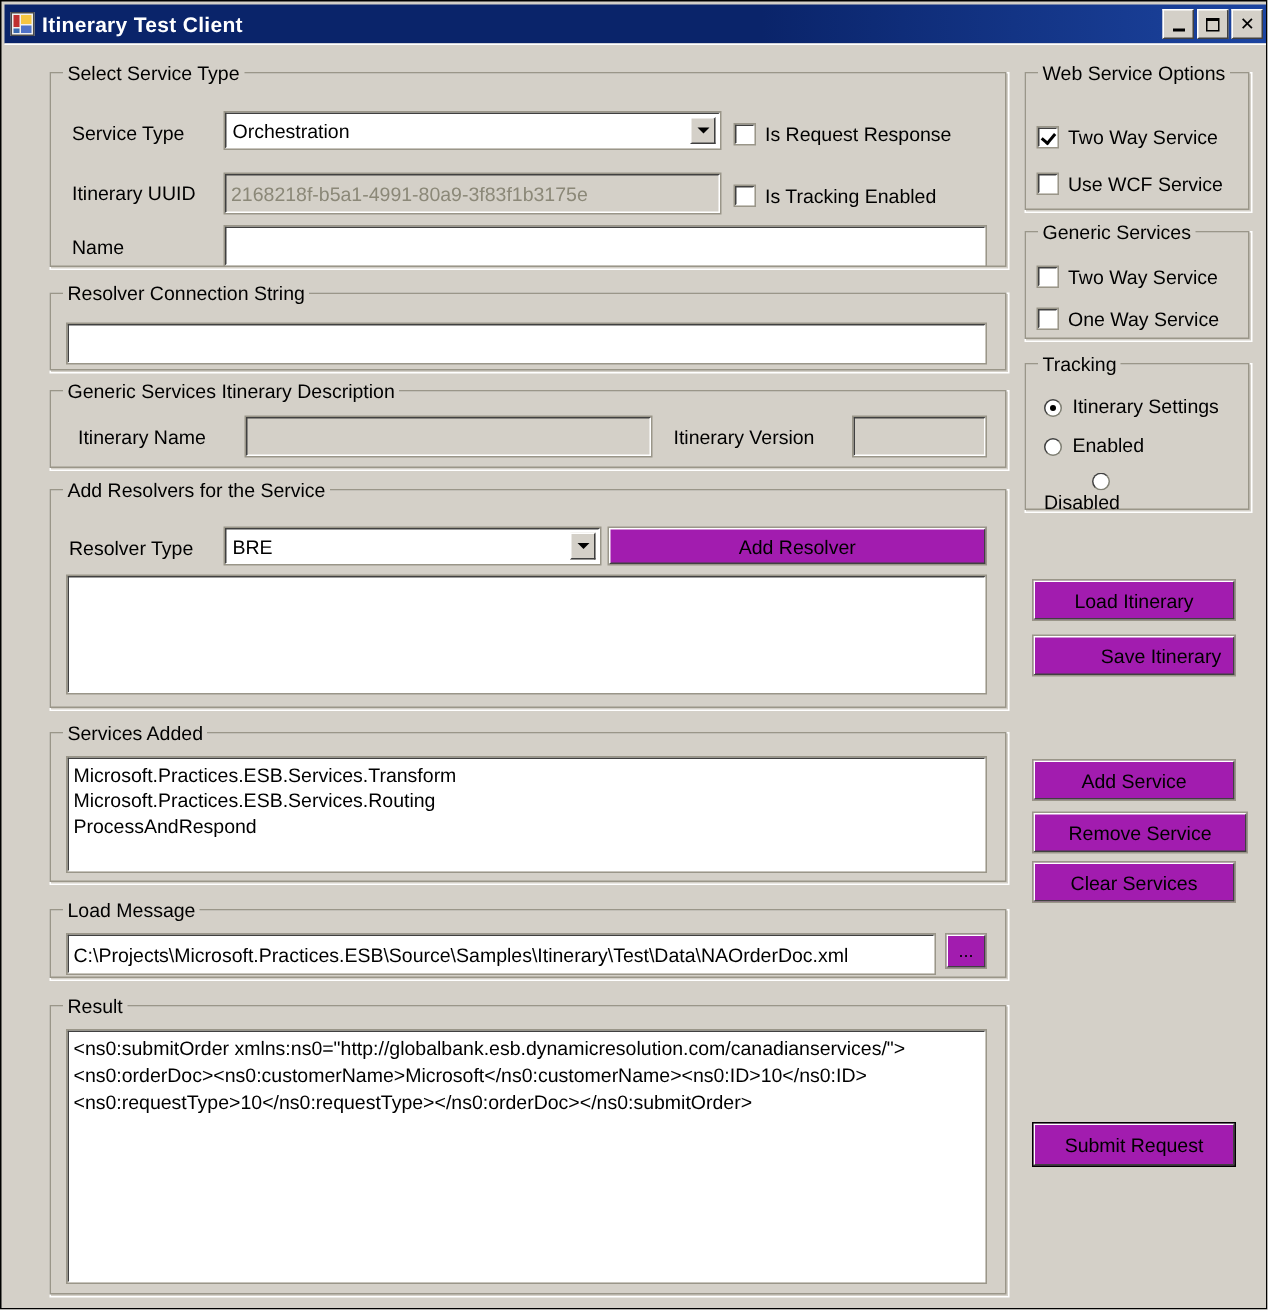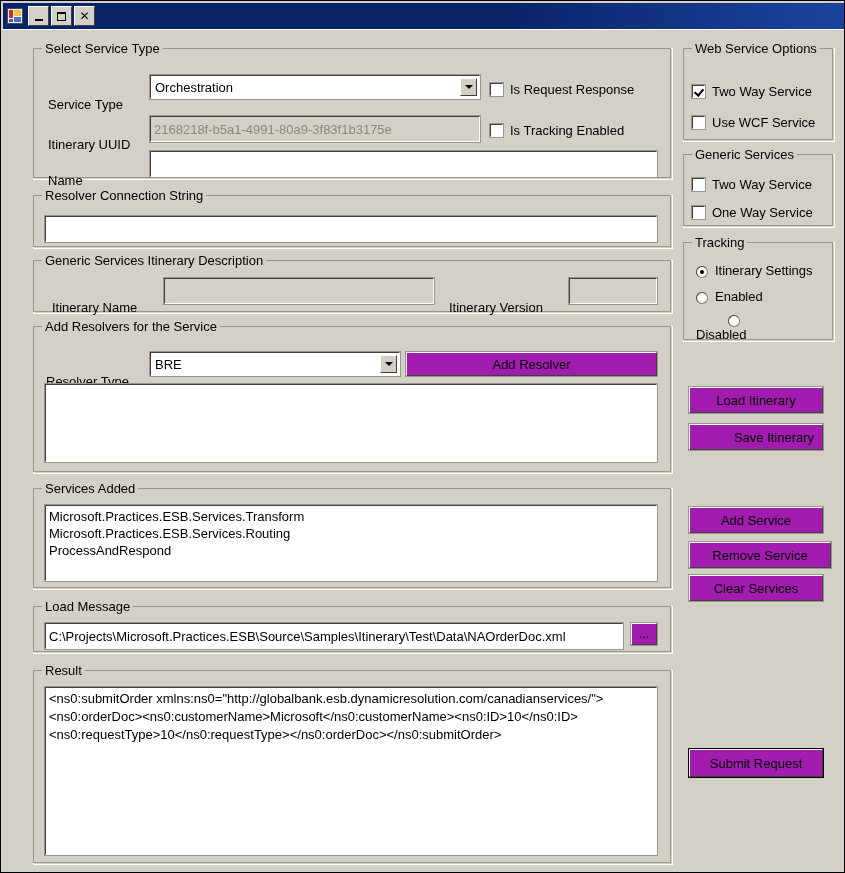--- a/index.html
+++ b/index.html
@@ -108,21 +108,20 @@
     white-space: nowrap;
     z-index: 2;
   }
 
   
   .lbl {
     position: absolute;
     font-size: 13px;
     color: #000000;
     white-space: nowrap;
-    margin-top: 16px;
   }
 
   
   .field {
     position: absolute;
     box-sizing: border-box;
     background: #ffffff;
     border-top: 1px solid #404040;
     border-left: 1px solid #404040;
     border-right: 1px solid #ffffff;
@@ -286,20 +285,21 @@
 
 <div id="app">
 
   <div class="titlebar">
     <div class="title-icon">
       <span class="q1"></span>
         <span class="q2"></span>
         <span class="q3"></span>
         <span class="q4"></span>
     </div>
+    <div class="title-text">Itinerary Test Client</div>
     <div class="win-btns">
       <div class="win-btn">
         <div class="glyph">
             <div class="min-bar"></div>
           </div>
       </div>
       <div class="win-btn">
         <div class="glyph">
             <div class="max-box"></div>
           </div>

